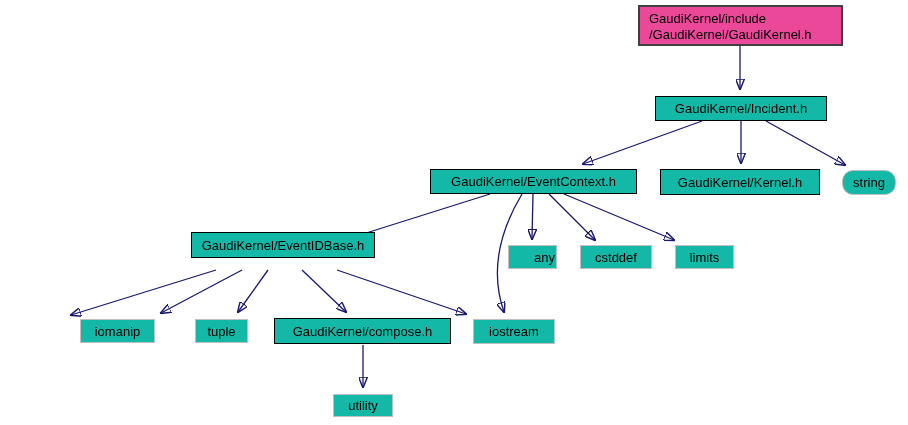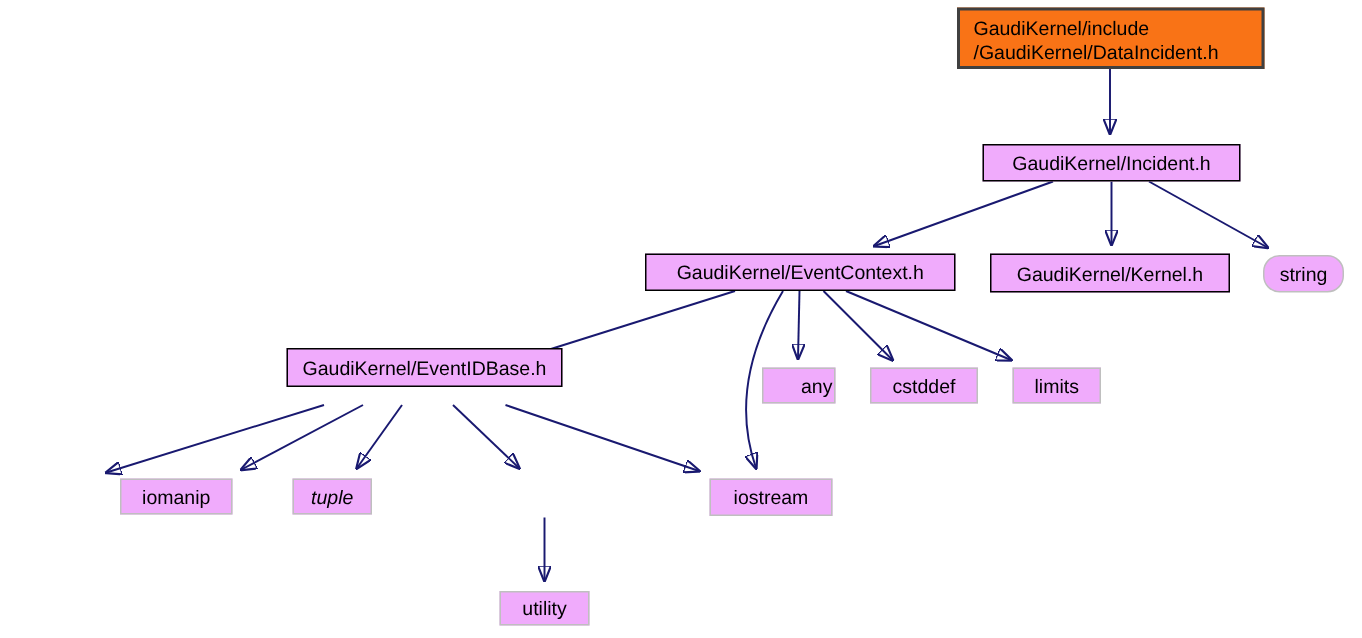--- a/index.html
+++ b/index.html
@@ -24,37 +24,37 @@
     pointer-events: none;
   }
   .edges-svg path {
     fill: none;
     stroke: #191970;
     stroke-width: 1.3px;
   }
   .node {
     position: absolute;
     box-sizing: border-box;
-    background: #f0abfc;
+    background: #14b8a6;
     border: 1px solid #bfbfbf;
     color: #000000;
     font-size: 13px;
     line-height: 1;
     display: flex;
     align-items: center;
     justify-content: center;
     white-space: nowrap;
     cursor: default;
   }
   .node.internal {
     border: 1px solid #000000;
     cursor: pointer;
   }
   .node.current {
-    background: #f97316;
+    background: #ec4899;
     border: 2px solid #404040;
     display: block;
     text-align: left;
     padding: 4px 9px;
   }
   .node.current .line {
     display: block;
     line-height: 16px;
   }
 </style>
@@ -81,21 +81,21 @@
     <path d="M216,270 L71,315" marker-end="url(#arrow)"></path>
     <path d="M242,270 L161,313" marker-end="url(#arrow)"></path>
     <path d="M268,270 L238,312" marker-end="url(#arrow)"></path>
     <path d="M302,270 L346,312" marker-end="url(#arrow)"></path>
     <path d="M337,270 L466,314" marker-end="url(#arrow)"></path>
     <path d="M363,345 L363,387" marker-end="url(#arrow)"></path>
   </svg>
 
   <div class="node current" style="left:638px; top:5px; width:205px; height:41px;">
     <span class="line">GaudiKernel/include</span>
-    <span class="line">/GaudiKernel/DataIncident.h</span>
+    <span class="line">/GaudiKernel/GaudiKernel.h</span>
   </div>
 
   <div class="node internal" style="left:655px; top:96px; width:172px; height:25px;">GaudiKernel/Incident.h</div>
 
   <div class="node internal" style="left:430px; top:169px; width:207px; height:25px;">GaudiKernel/EventContext.h</div>
 
   <div class="node internal" style="left:660px; top:169px; width:160px; height:26px;">GaudiKernel/Kernel.h</div>
 
   <div class="node" style="left:842px; top:170px; width:54px; height:25px;border-radius:11px;">string</div>
 
@@ -103,20 +103,21 @@
 
   <div class="node" style="left:508px; top:245px; width:49px; height:24px;padding-left:24px;">any</div>
 
   <div class="node" style="left:580px; top:245px; width:72px; height:24px;">cstddef</div>
 
   <div class="node" style="left:675px; top:245px; width:59px; height:24px;">limits</div>
 
 
   <div class="node" style="left:80px; top:319px; width:75px; height:24px;">iomanip</div>
 
-  <div class="node" style="left:195px; top:319px; width:53px; height:24px;font-style:italic;">tuple</div>
+  <div class="node" style="left:195px; top:319px; width:53px; height:24px;">tuple</div>
 
+  <div class="node internal" style="left:274px; top:318px; width:177px; height:26px;">GaudiKernel/compose.h</div>
 
   <div class="node" style="left:473px; top:319px; width:82px; height:25px;">iostream</div>
 
   <div class="node" style="left:333px; top:394px; width:60px; height:23px;">utility</div>
 
 </div>
 
 </body></html>

